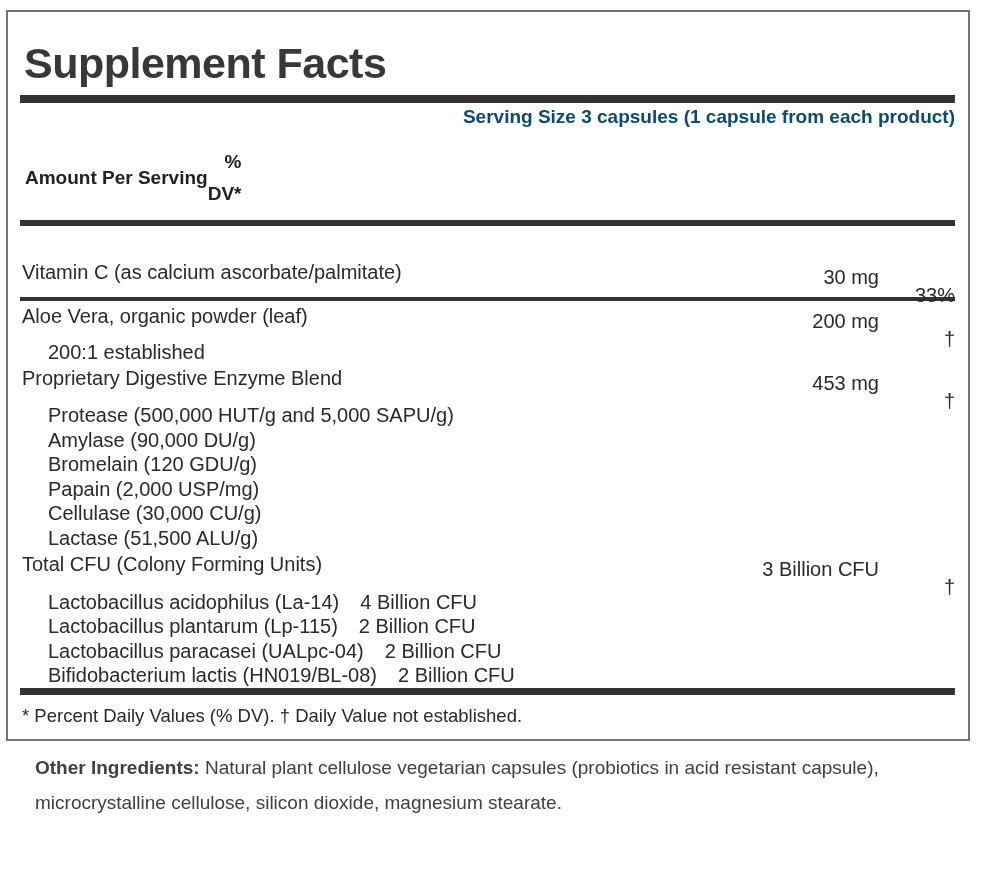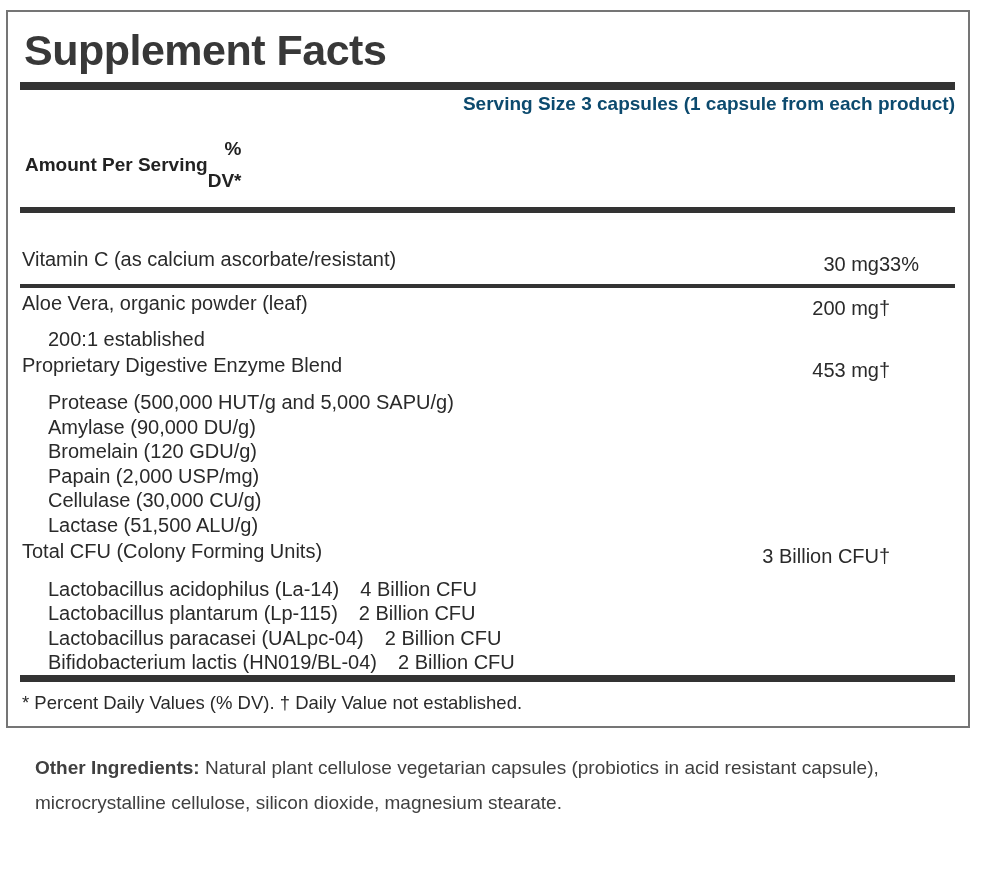--- a/index.html
+++ b/index.html
@@ -10,21 +10,21 @@
     color: #2a2a2a;
     position: relative;
   }
   .page { position: absolute; top: 0; left: 0; width: 1000px; height: 890px; }
 
   .facts-box {
     position: absolute; top: 10px; left: 6px;
     width: 964px;
     border: 2px solid #757575;
     background: #ffffff;
-    padding: 0 13px 12px 12px;
+    padding: 13px 13px 12px 12px;
   }
 
   .panel-title {
     margin: 12px 0 0 4px;
     font-size: 43px;
     font-weight: bold;
     letter-spacing: -0.5px;
     color: #383838;
     line-height: 52px;
   }
@@ -48,21 +48,21 @@
     display: flex;
     align-items: center;
     justify-content: flex-start;
   }
   .aps-header { font-weight: bold; font-size: 19px; margin-left: 5px; color: #222; }
   .dv-header  { font-weight: bold; font-size: 19px; text-align: right; line-height: 32px; color: #222; }
 
   .row { display: flex; align-items: flex-start; }
   .row .nutrient-name { flex: 1; font-size: 20px; line-height: 24px; margin-left: 2px; }
   .row .amount { width: 150px; text-align: right; font-size: 20px; position: relative; top: 6px; white-space: nowrap; }
-  .row .dv     { width: 76px;  text-align: left; font-size: 20px; position: relative; top: 6px; }
+  .row .dv     { width: 76px;  text-align: right; font-size: 20px; position: relative; top: 24px; }
 
   .row-vitc  { margin-top: 34px; }
   .rule-mid  { height: 4px; background: #333333; margin-top: 13px; }
   .row-aloe  { margin-top: 3px; }
   .sub-line  { margin: 12px 0 0 28px; font-size: 20px; line-height: 24px; }
   .row-enzyme-blend { margin-top: 2px; }
   .enzyme-list { margin: 13px 0 0 28px; }
   .enzyme-list .list-item { font-size: 20px; line-height: 24.5px; }
   .row-cfu   { margin-top: 2px; }
   .probiotic-list { margin: 14px 0 0 28px; }
@@ -97,21 +97,21 @@
       <div class="aps-header">Amount Per Serving</div>
       <div class="dv-header">
         <div>%</div>
         <div>DV*</div>
       </div>
     </div>
 
     <div class="bar bar-mid"></div>
 
     <div class="row row-vitc">
-      <div class="nutrient-name">Vitamin C (as calcium ascorbate/resistant)</div>
+      <div class="nutrient-name">Vitamin C (as calcium ascorbate/palmitate)</div>
       <div class="amount">30 mg</div>
       <div class="dv">33%</div>
     </div>
 
     <div class="rule-mid"></div>
 
     <div class="row row-aloe">
       <div class="nutrient-name">Aloe Vera, organic powder (leaf)</div>
       <div class="amount">200 mg</div>
       <div class="dv">†</div>
@@ -134,21 +134,21 @@
 
     <div class="row row-cfu">
       <div class="nutrient-name">Total CFU (Colony Forming Units)</div>
       <div class="amount">3 Billion CFU</div>
       <div class="dv">†</div>
     </div>
     <div class="probiotic-list">
       <div class="list-item"><span>Lactobacillus acidophilus (La-14)</span><span class="strain-amount">4 Billion CFU</span></div>
       <div class="list-item"><span>Lactobacillus plantarum (Lp-115)</span><span class="strain-amount">2 Billion CFU</span></div>
       <div class="list-item"><span>Lactobacillus paracasei (UALpc-04)</span><span class="strain-amount">2 Billion CFU</span></div>
-      <div class="list-item"><span>Bifidobacterium lactis (HN019/BL-04)</span><span class="strain-amount">2 Billion CFU</span></div>
+      <div class="list-item"><span>Bifidobacterium lactis (HN019/BL-08)</span><span class="strain-amount">2 Billion CFU</span></div>
     </div>
 
     <div class="bar bar-bottom"></div>
 
     <div class="footnote">* Percent Daily Values (% DV). † Daily Value not established.</div>
 
   </div>
 
   <p class="other-ingredients"><span class="bold">Other Ingredients:</span> <span>Natural plant cellulose vegetarian capsules (probiotics in acid resistant capsule), microcrystalline cellulose, silicon dioxide, magnesium stearate.</span></p>
 

